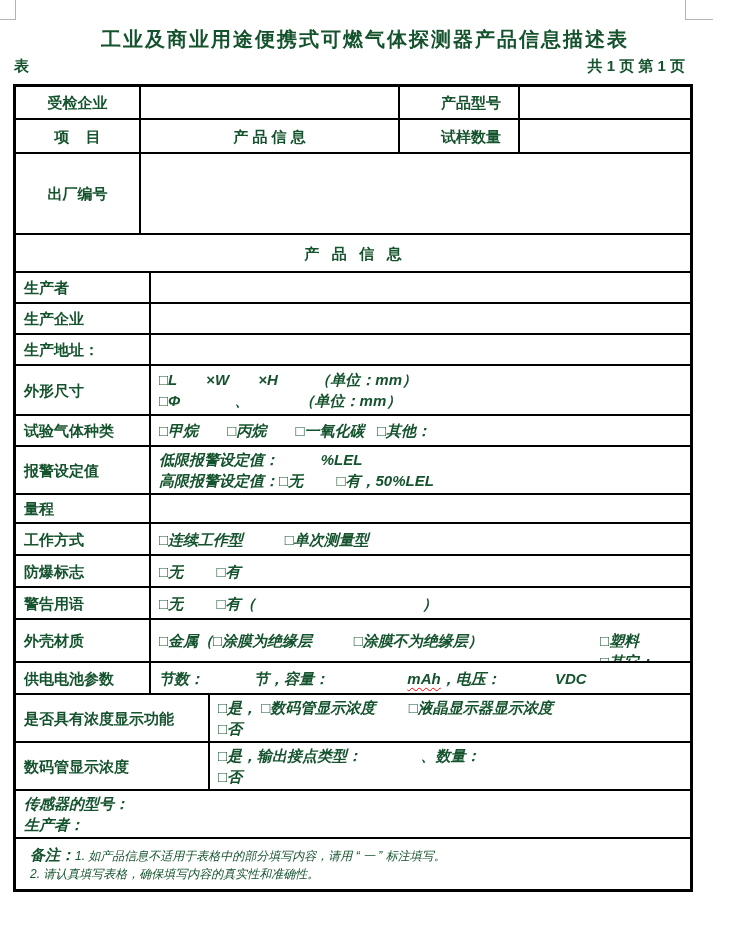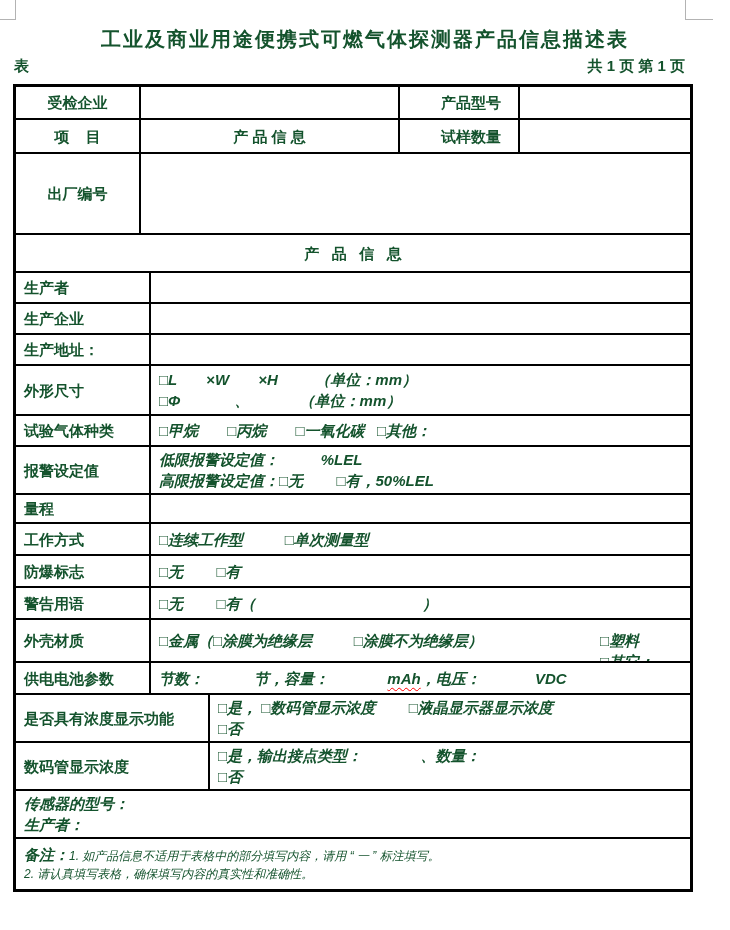--- a/index.html
+++ b/index.html
@@ -26,21 +26,21 @@
     display:flex;justify-content:space-between;
     font-size:15px;font-weight:bold;white-space:pre;
   }
 
   .tbl{
     position:absolute;top:84px;left:13px;width:674px;
     border:3px solid #000;
     background:#fff;
   }
   .row{display:flex;box-sizing:border-box;border-bottom:2px solid #000;}
-  .row:last-child{border-bottom:none;}
+  .row:last-child{border-bottom:none;padding-left:6px;}
   .cell{
     box-sizing:border-box;
     display:flex;flex-direction:column;justify-content:center;
     padding:2px 8px;
     font-size:15px;font-weight:bold;line-height:21px;
     white-space:pre-wrap;
     overflow:hidden;
   }
   .bR{border-right:2px solid #000;justify-content:center;}
   .w125{flex:0 0 125px;}
@@ -51,20 +51,21 @@
   .grow{flex:1 1 auto;min-width:0;}
   .ctr{align-items:center;text-align:center;}
   .line{position:relative;font-style:italic;}
   .shell-right{position:absolute;left:425px;top:0;margin-left:16px;}
   .wavy{
     text-decoration-line:underline;
     text-decoration-style:wavy;
     text-decoration-color:#ff0000;
     text-underline-offset:3px;
     text-decoration-thickness:1px;
+    margin-left:20px;
   }
   .remark-cell{justify-content:flex-start;padding-top:5px;}
   .note{font-size:12px;font-weight:normal;line-height:18px;}
   .remark-label{font-size:15px;font-weight:bold;}
 </style>
 </head>
 <body>
 
 <div class="page">
 

